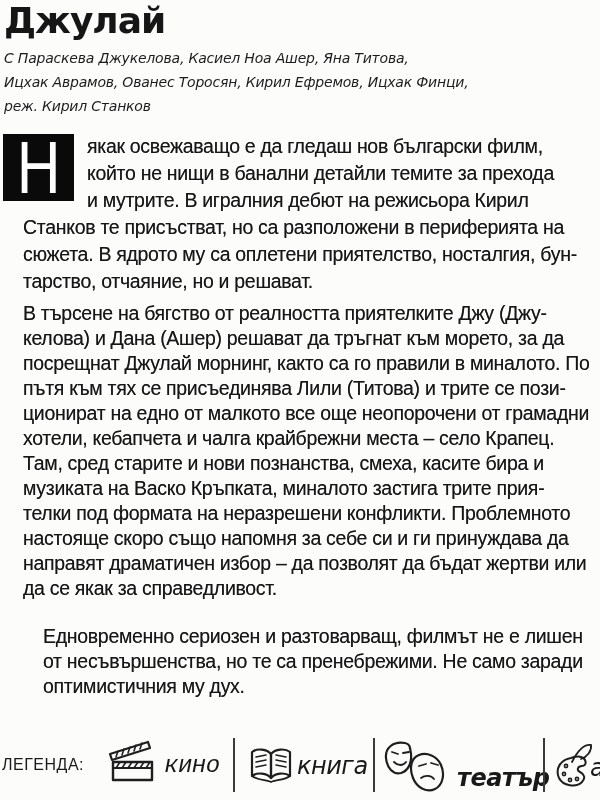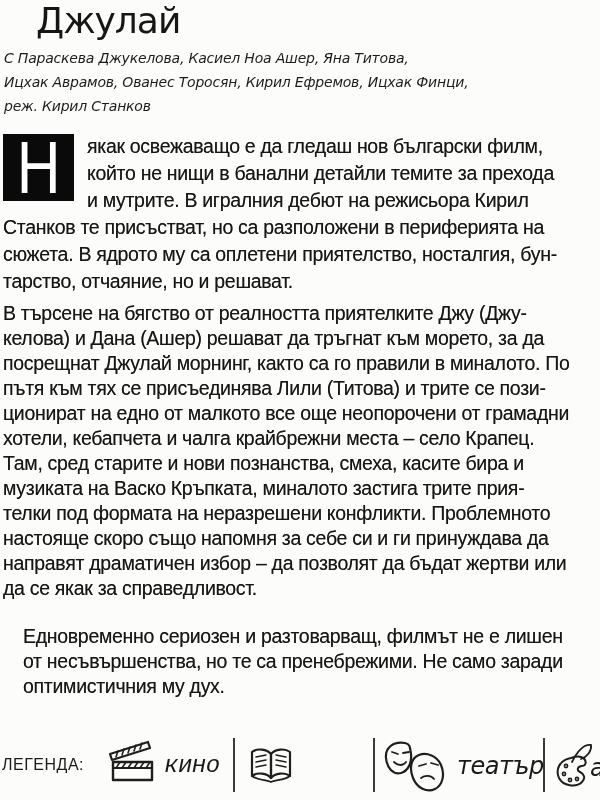--- a/index.html
+++ b/index.html
@@ -9,42 +9,41 @@
     font-family:"Liberation Sans",sans-serif;
     color:#1a1a1a;
     overflow:hidden;
     position:relative;
   }
   .page{position:absolute;inset:0;}
   
   .title{
     position:absolute;top:0px;left:4px;
     font-family:"DejaVu Sans",sans-serif;
-    font-size:36px;font-weight:400;letter-spacing:-1px;
+    font-size:36px;font-weight:700;letter-spacing:-1px;
     color:#161616;
-    margin-left:32px;
   }
   
   .credits{
     position:absolute;top:46px;left:4px;width:560px;
     font-family:"DejaVu Sans",sans-serif;
     font-style:italic;font-size:14px;line-height:24px;
     color:#1c1c1c;letter-spacing:-0.2px;
   }
   
   .para{
     position:absolute;left:3px;width:586px;
     font-size:19.5px;letter-spacing:-0.3px;
     color:#161616;
     text-shadow:0 0 0.4px rgba(0,0,0,.55);
   }
   #p1{top:133px;line-height:27px;width:578px;}
   #p2{top:301px;line-height:25px;}
   #p3{top:624px;line-height:25px;margin-left:20px;}
-  .tline{white-space:nowrap;}
+  .tline{white-space:nowrap;padding-left:20px;}
   
   .dropcap{
     float:left;
     width:71px;height:67px;
     background:#0a0a0a;
     margin:1px 13px 6px 0;
     display:flex;align-items:center;justify-content:center;
   }
   .dropcap span{
     color:#ffffff;
@@ -58,21 +57,21 @@
     position:absolute;top:20px;left:2px;
     font-size:16px;letter-spacing:0.5px;color:#1b1b1b;
   }
   .legend-word{
     position:absolute;
     font-family:"DejaVu Sans",sans-serif;
     font-style:italic;font-size:24px;color:#191919;letter-spacing:-0.5px;
   }
   .lw-kino{top:16px;left:164px;font-family:Liberation Mono, monospace;}
   .lw-kniga{top:16px;left:297px;}
-  .lw-teatar{top:16px;left:457px;}
+  .lw-teatar{top:28px;left:457px;font-weight:bold;}
   .lw-art{top:18px;left:590px;}
   .legend-icon{position:absolute;}
   .ic-clapper{top:4px;left:108px;}
   .ic-book{top:10px;left:248px;}
   .ic-masks{top:4px;left:381px;}
   .ic-palette{top:6px;left:551px;}
   .vdiv{
     position:absolute;top:2px;height:54px;width:1.5px;
     background:#3a3a3a;
   }
@@ -150,20 +149,21 @@
 
     <span class="legend-icon ic-book">
       <svg width="46" height="40" viewBox="0 0 46 40">
         <path d="M23 8 C19 3 9 2 4 6 L4 30 C9 26 19 27 23 32 Z" stroke-width="2.2"></path>
         <path d="M23 8 C27 3 37 2 42 6 L42 30 C37 26 27 27 23 32 Z" stroke-width="2.2"></path>
         <path d="M4 30 C9 34 19 34 23 36 C27 34 37 34 42 30" stroke-width="1.8"></path>
         <path d="M8 11 l10 -2 M8 16 l10 -2 M8 21 l10 -2" stroke-width="1.5"></path>
         <path d="M28 9 l10 2 M28 14 l10 2 M28 19 l10 2" stroke-width="1.5"></path>
       </svg>
     </span>
+    <span class="legend-word lw-kniga">книга</span>
 
     <span class="vdiv vd2"></span>
 
     <span class="legend-icon ic-masks">
       <svg width="72" height="54" viewBox="0 0 72 54">
         <path d="M24 3 C12 1 4 8 5 18 C6 28 12 35 20 33 C27 31 31 23 30 14 C29 7 29 4 24 3 Z" stroke-width="2.2"></path>
         <path d="M11 12 l6 2 M22 13 l6 -1" stroke-width="1.8"></path>
         <path d="M13 22 c4 4 9 4 12 0" stroke-width="1.8"></path>
         <path d="M38 15 C30 18 28 28 32 38 C36 48 46 53 54 49 C62 45 64 34 60 25 C56 16 46 12 38 15 Z" stroke-width="2.2"></path>
         <path d="M38 26 l7 -2 M50 23 l7 2" stroke-width="1.8"></path>

